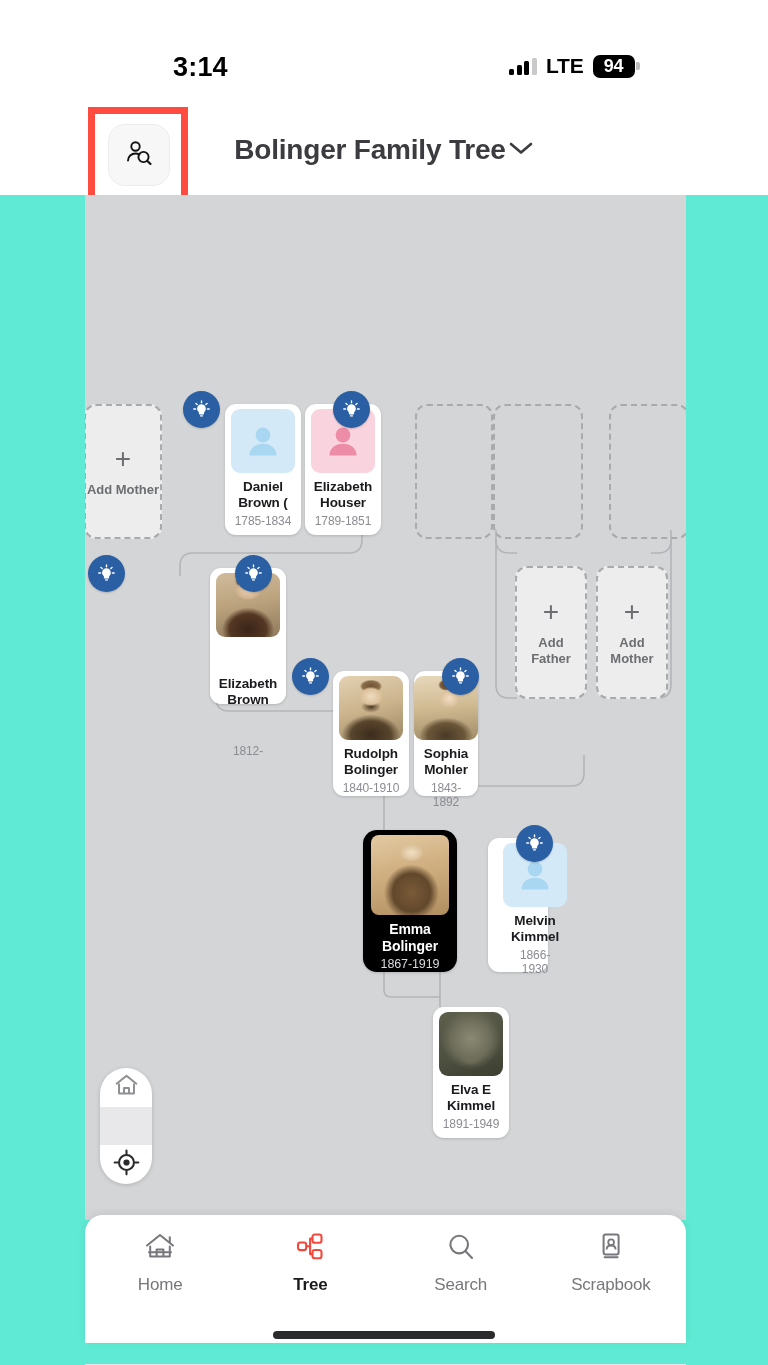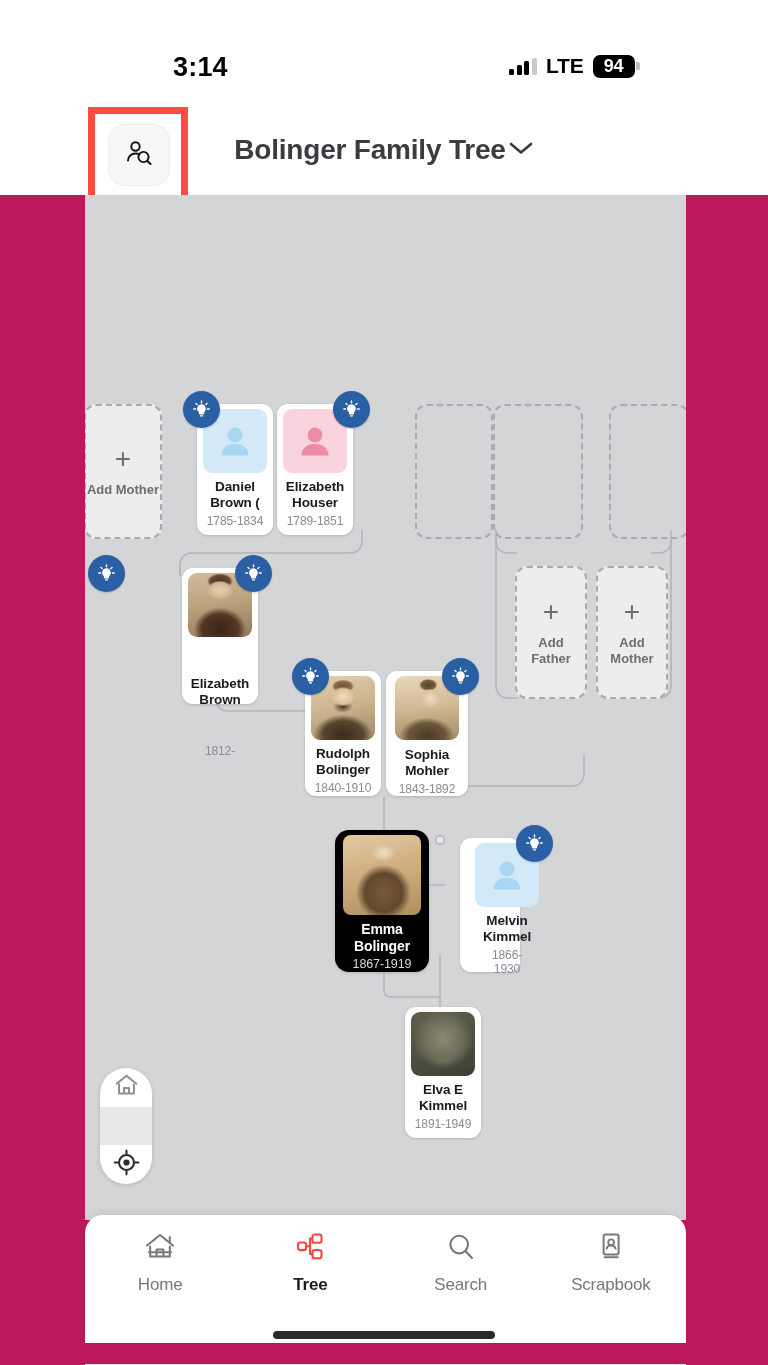--- a/index.html
+++ b/index.html
@@ -2,21 +2,21 @@
 <html><head>
 <meta charset="utf-8">
 <style>
   * { box-sizing: border-box; margin: 0; padding: 0; }
   html, body {
     width: 768px; height: 1365px;
     background: #ffffff;
     font-family: "Liberation Sans", sans-serif;
     overflow: hidden;
   }
-  #phone { position: relative; width: 768px; height: 1365px; background: #be185d; }
+  #phone { position: relative; width: 768px; height: 1365px; background: #5eead4; }
 
   
   .statusbar {
     position: absolute; top: 0; left: 0; width: 768px; height: 105px;
     display: flex; align-items: center; background: #fff;
   }
   .status-time {
     position: absolute; left: 173px; top: 52px;
     font-size: 27px; font-weight: 700; color: #000; letter-spacing: .2px;
   }
@@ -72,20 +72,21 @@
     background: #d4d5d7; overflow: hidden;
   }
   .lines { position: absolute; left: 0; top: 0; width: 601px; height: 1025px; }
 
   
   .card {
     position: absolute; background: #fff; border-radius: 11px;
     box-shadow: 0 1px 3px rgba(0,0,0,.16);
     display: flex; flex-direction: column; align-items: center;
     padding: 5px 4px 0;
+    margin-left: 28px;
   }
   .card.selected { background: #000; border-radius: 14px; }
   .card .photo {
     width: 64px; height: 64px; border-radius: 9px; overflow: hidden;
     display: flex; align-items: center; justify-content: center; flex: none;
   }
   .card.selected .photo { width: 78px; height: 80px; border-radius: 8px; }
   .card .nm {
     font-size: 13.5px; font-weight: 700; color: #1b1b1f; line-height: 1.18;
     text-align: center; margin-top: 6px; letter-spacing: -.1px;
@@ -363,21 +364,21 @@
             <path d="M5.6 5 L7 6.4"></path>
             <path d="M18.4 5 L17 6.4"></path>
           <path d="M3.2 11.4h2"></path>
             <path d="M20.8 11.4h-2"></path>
         </g>
         <path d="M12 6.1a5 5 0 0 0-3 9v1.5a1 1 0 0 0 1 1h4a1 1 0 0 0 1-1V15a5 5 0 0 0-3-8.9z" fill="#fff"></path>
         <rect x="10.2" y="18.6" width="3.6" height="1.5" rx=".7" fill="#fff"></rect>
       </svg>
     </div>
 
-    <div class="card" style="left:301px; top:476px; width:82px; height:125px;justify-content:space-between;">
+    <div class="card" style="left:301px; top:476px; width:64px; height:125px;justify-content:space-between;">
       <div class="photo">
         <div class="pz p-soph"></div>
       </div>
       <div class="nm">Sophia Mohler</div>
       <div class="dt">1843-1892</div>
     </div>
     <div class="hint" style="left:357px; top:463px;">
       <svg width="21" height="21" viewBox="0 0 24 24">
         <g stroke="#fff" stroke-width="1.6" stroke-linecap="round">
           <path d="M12 2.3v2"></path>

